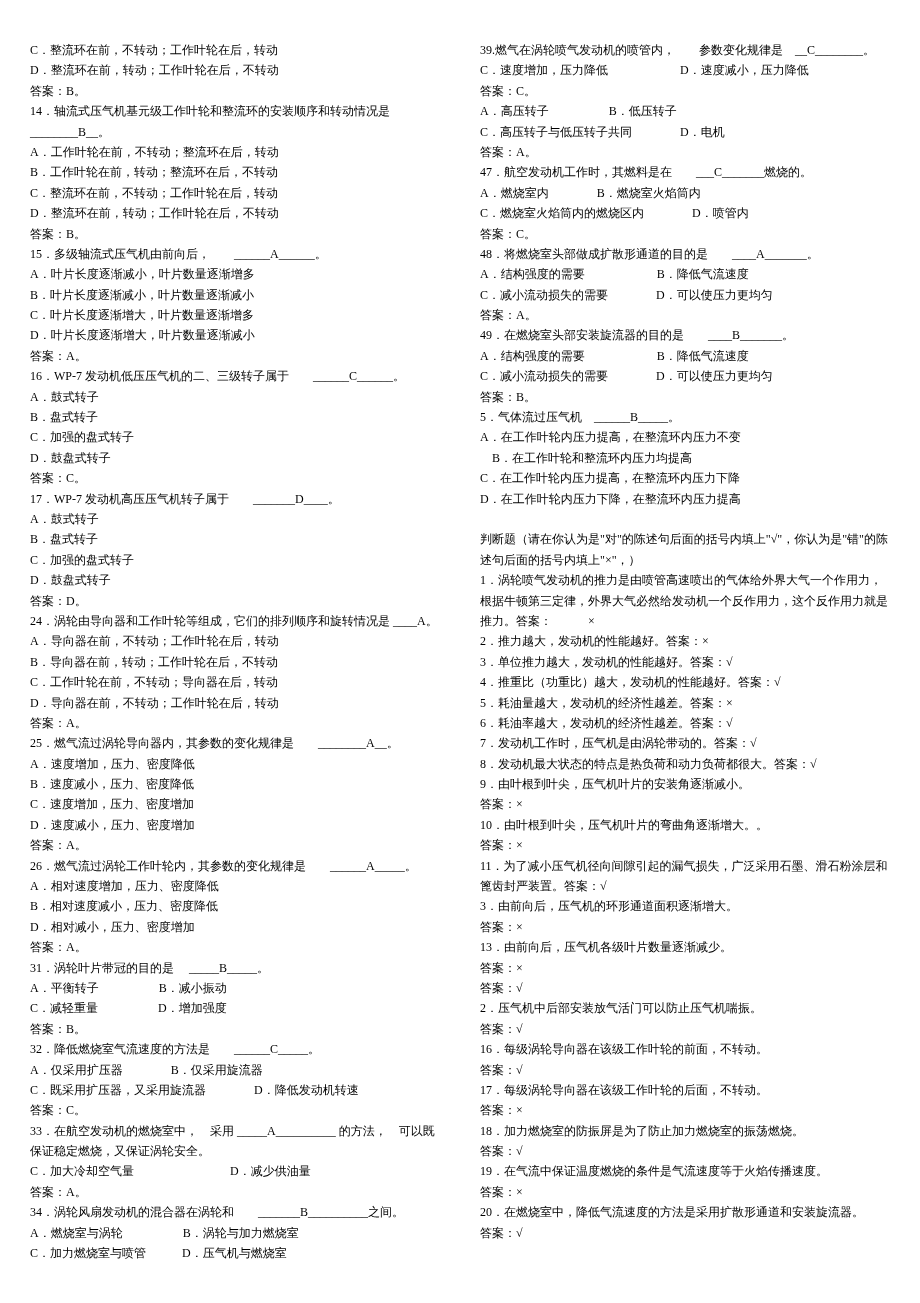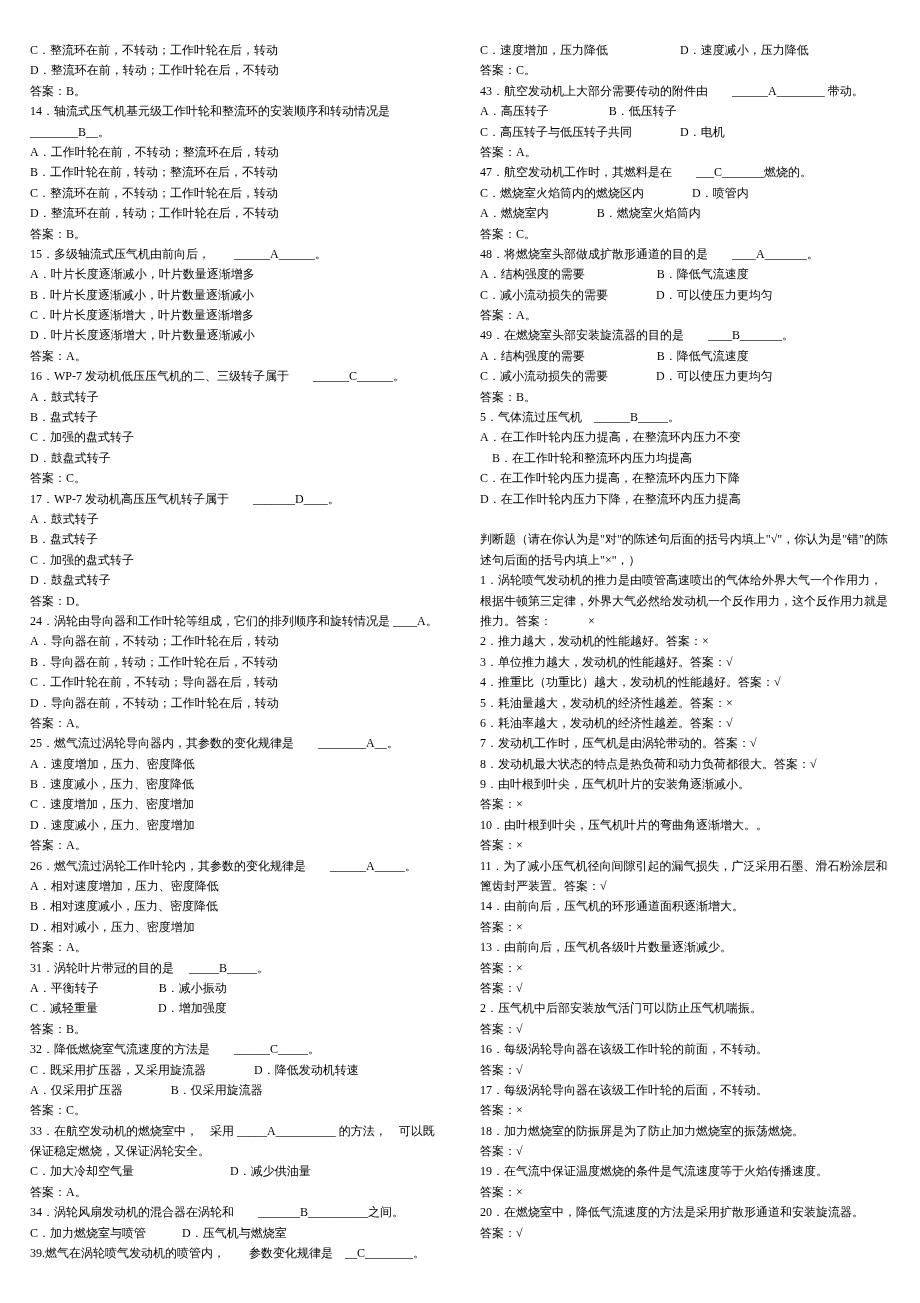--- a/index.html
+++ b/index.html
@@ -65,38 +65,38 @@
     <div class="line">26．燃气流过涡轮工作叶轮内，其参数的变化规律是　　______A_____。</div>
     <div class="line">A．相对速度增加，压力、密度降低</div>
     <div class="line">B．相对速度减小，压力、密度降低</div>
     <div class="line">D．相对减小，压力、密度增加</div>
     <div class="line">答案：A。</div>
     <div class="line">31．涡轮叶片带冠的目的是 　_____B_____。</div>
     <div class="line">A．平衡转子　　　　　B．减小振动</div>
     <div class="line">C．减轻重量　　　　　D．增加强度</div>
     <div class="line">答案：B。</div>
     <div class="line">32．降低燃烧室气流速度的方法是　　______C_____。</div>
+    <div class="line">A．仅采用扩压器　　　　B．仅采用旋流器</div>
     <div class="line">C．既采用扩压器，又采用旋流器　　　　D．降低发动机转速</div>
-    <div class="line">A．仅采用扩压器　　　　B．仅采用旋流器</div>
     <div class="line">答案：C。</div>
     <div class="line">33．在航空发动机的燃烧室中，　采用 _____A__________ 的方法，　可以既保证稳定燃烧，又保证涡轮安全。</div>
     <div class="line">C．加大冷却空气量　　　　　　　　D．减少供油量</div>
     <div class="line">答案：A。</div>
     <div class="line">34．涡轮风扇发动机的混合器在涡轮和　　_______B__________之间。</div>
+    <div class="line">A．燃烧室与涡轮　　　　　B．涡轮与加力燃烧室</div>
     <div class="line">C．加力燃烧室与喷管　　　D．压气机与燃烧室</div>
     <div class="line">39.燃气在涡轮喷气发动机的喷管内，　　参数变化规律是　__C________。</div>
     <div class="line">C．速度增加，压力降低　　　　　　D．速度减小，压力降低</div>
     <div class="line">答案：C。</div>
-    <div class="line">43．航空发动机上大部分需要传动的附件由　　______A________ 带动。</div>
     <div class="line">A．高压转子　　　　　B．低压转子</div>
     <div class="line">C．高压转子与低压转子共同　　　　D．电机</div>
     <div class="line">答案：A。</div>
     <div class="line">47．航空发动机工作时，其燃料是在　　___C_______燃烧的。</div>
+    <div class="line">A．燃烧室内　　　　B．燃烧室火焰筒内</div>
     <div class="line">C．燃烧室火焰筒内的燃烧区内　　　　D．喷管内</div>
-    <div class="line">A．燃烧室内　　　　B．燃烧室火焰筒内</div>
     <div class="line">答案：C。</div>
     <div class="line">48．将燃烧室头部做成扩散形通道的目的是　　____A_______。</div>
     <div class="line">A．结构强度的需要　　　　　　B．降低气流速度</div>
     <div class="line">C．减小流动损失的需要　　　　D．可以使压力更均匀</div>
     <div class="line">答案：A。</div>
     <div class="line">49．在燃烧室头部安装旋流器的目的是　　____B_______。</div>
     <div class="line">A．结构强度的需要　　　　　　B．降低气流速度</div>
     <div class="line">C．减小流动损失的需要　　　　D．可以使压力更均匀</div>
     <div class="line">答案：B。</div>
     <div class="line">5．气体流过压气机　______B_____。</div>
@@ -112,21 +112,21 @@
     <div class="line">4．推重比（功重比）越大，发动机的性能越好。答案：√</div>
     <div class="line">5．耗油量越大，发动机的经济性越差。答案：×</div>
     <div class="line">6．耗油率越大，发动机的经济性越差。答案：√</div>
     <div class="line">7．发动机工作时，压气机是由涡轮带动的。答案：√</div>
     <div class="line">8．发动机最大状态的特点是热负荷和动力负荷都很大。答案：√</div>
     <div class="line">9．由叶根到叶尖，压气机叶片的安装角逐渐减小。</div>
     <div class="line">答案：×</div>
     <div class="line">10．由叶根到叶尖，压气机叶片的弯曲角逐渐增大。。</div>
     <div class="line">答案：×</div>
     <div class="line">11．为了减小压气机径向间隙引起的漏气损失，广泛采用石墨、滑石粉涂层和篦齿封严装置。答案：√</div>
-    <div class="line">14．由前向后，压气机的环形通道面积逐渐增大。</div>
+    <div class="line">3．由前向后，压气机的环形通道面积逐渐增大。</div>
     <div class="line">答案：×</div>
     <div class="line">13．由前向后，压气机各级叶片数量逐渐减少。</div>
     <div class="line">答案：×</div>
     <div class="line">答案：√</div>
     <div class="line">2．压气机中后部安装放气活门可以防止压气机喘振。</div>
     <div class="line">答案：√</div>
     <div class="line">16．每级涡轮导向器在该级工作叶轮的前面，不转动。</div>
     <div class="line">答案：√</div>
     <div class="line">17．每级涡轮导向器在该级工作叶轮的后面，不转动。</div>
     <div class="line">答案：×</div>

